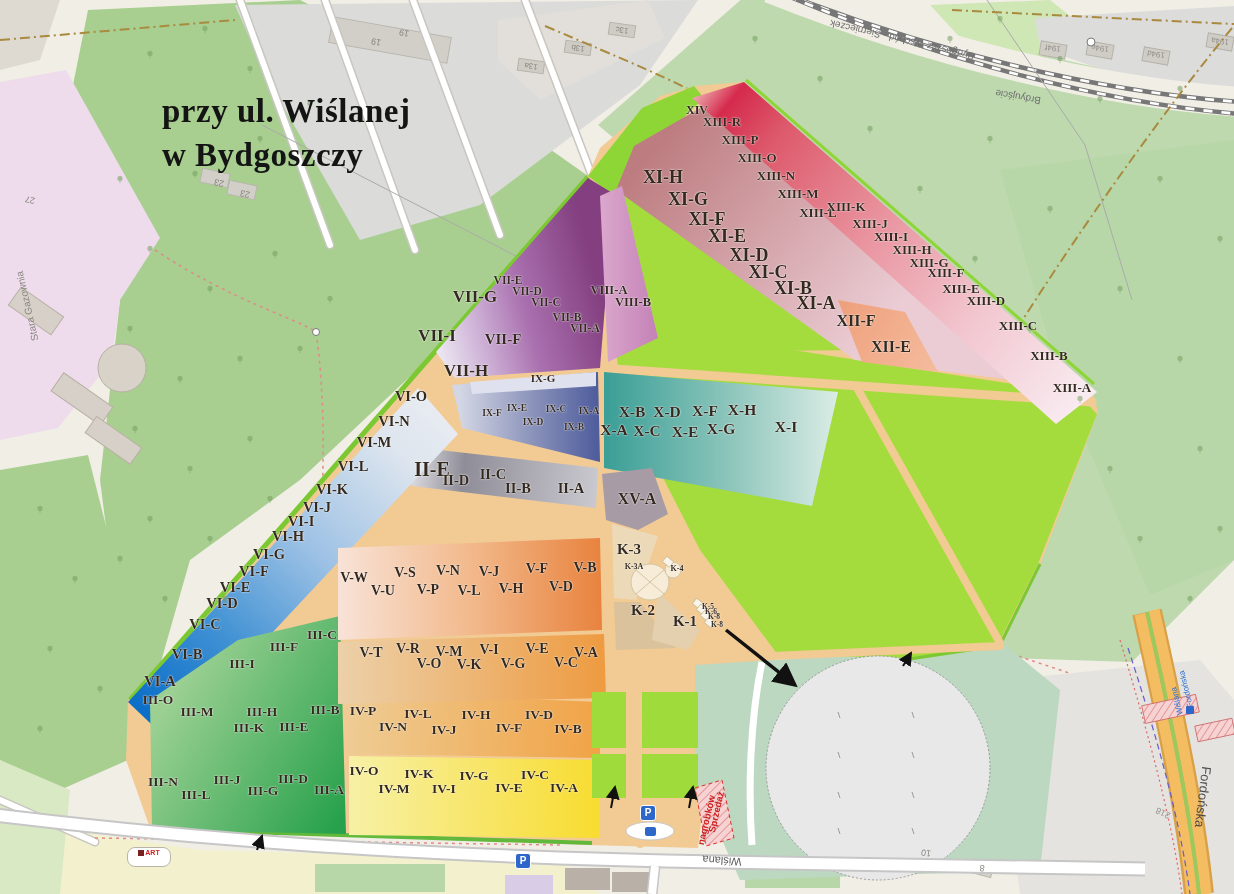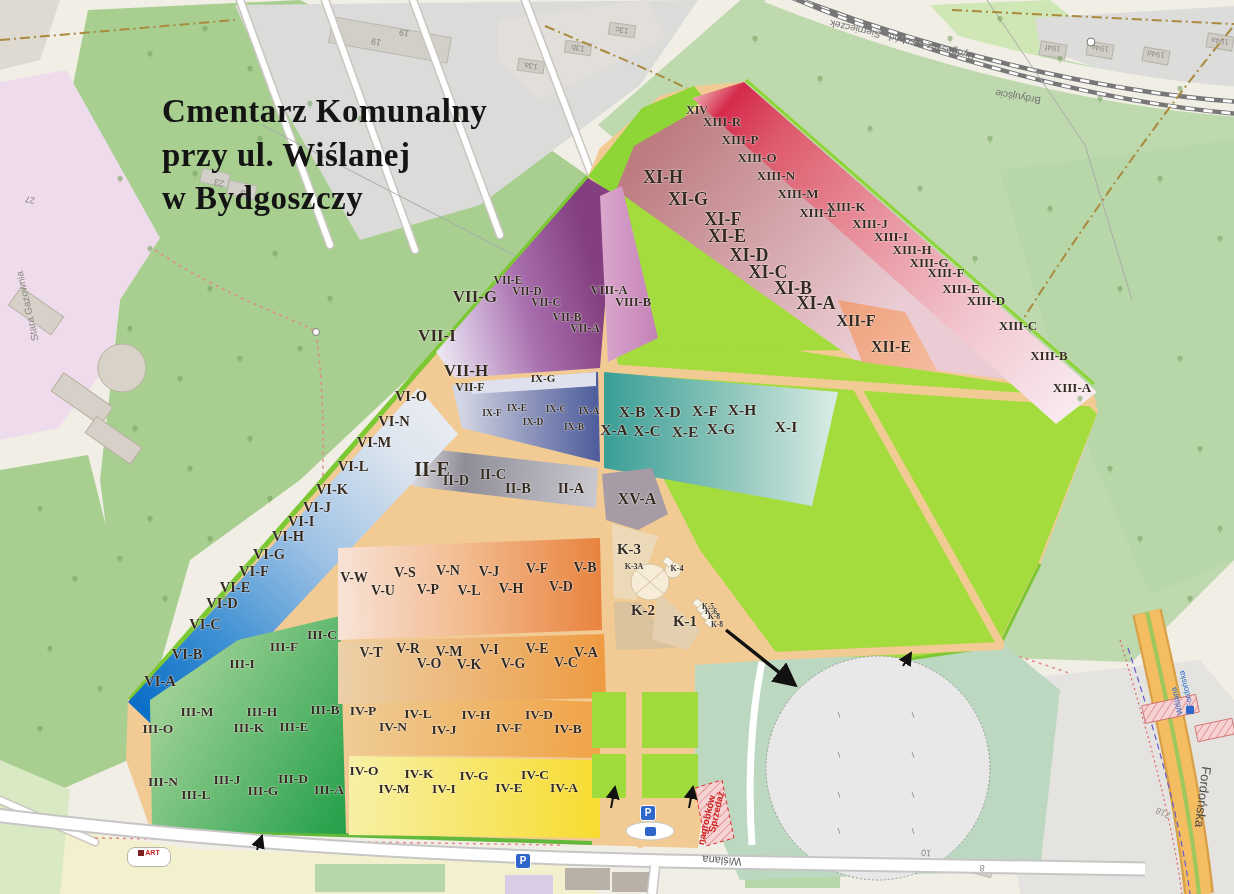--- a/index.html
+++ b/index.html
@@ -396,35 +396,35 @@
       <div class="lbl" style="left: 912px; top: 250px; font-size: 13px;">XIII-H</div>
       <div class="lbl" style="left: 929px; top: 263px; font-size: 13px;">XIII-G</div>
       <div class="lbl" style="left: 946px; top: 273px; font-size: 13px;">XIII-F</div>
       <div class="lbl" style="left: 961px; top: 289px; font-size: 13px;">XIII-E</div>
       <div class="lbl" style="left: 986px; top: 301px; font-size: 13px;">XIII-D</div>
       <div class="lbl" style="left: 1018px; top: 326px; font-size: 13px;">XIII-C</div>
       <div class="lbl" style="left: 1049px; top: 356px; font-size: 13px;">XIII-B</div>
       <div class="lbl" style="left: 1072px; top: 388px; font-size: 13px;">XIII-A</div>
       <div class="lbl" style="left: 663px; top: 177px; font-size: 18px;">XI-H</div>
       <div class="lbl" style="left: 688px; top: 199px; font-size: 18px;">XI-G</div>
-      <div class="lbl" style="left: 707px; top: 219px; font-size: 18px; margin-left: 16px;">XI-F</div>
+      <div class="lbl" style="left: 707px; top: 219px; font-size: 18px;">XI-F</div>
       <div class="lbl" style="left: 727px; top: 236px; font-size: 18px;">XI-E</div>
       <div class="lbl" style="left: 749px; top: 255px; font-size: 18px;">XI-D</div>
       <div class="lbl" style="left: 768px; top: 272px; font-size: 18px;">XI-C</div>
       <div class="lbl" style="left: 793px; top: 288px; font-size: 18px;">XI-B</div>
       <div class="lbl" style="left: 816px; top: 303px; font-size: 18px;">XI-A</div>
       <div class="lbl" style="left: 856px; top: 321px; font-size: 16px;">XII-F</div>
       <div class="lbl" style="left: 891px; top: 347px; font-size: 16px;">XII-E</div>
       <div class="lbl" style="left: 475px; top: 297px; font-size: 17px;">VII-G</div>
       <div class="lbl" style="left: 508px; top: 280px; font-size: 11.5px;">VII-E</div>
       <div class="lbl" style="left: 527px; top: 291px; font-size: 11.5px;">VII-D</div>
       <div class="lbl" style="left: 546px; top: 302px; font-size: 11.5px;">VII-C</div>
       <div class="lbl" style="left: 567px; top: 317px; font-size: 11.5px;">VII-B</div>
       <div class="lbl" style="left: 585px; top: 328px; font-size: 11.5px;">VII-A</div>
-      <div class="lbl" style="left: 470px; top: 339px; font-size: 12px; margin-top: 48px;">VII-F</div>
+      <div class="lbl" style="left: 503px; top: 339px; font-size: 15px;">VII-F</div>
       <div class="lbl" style="left: 437px; top: 336px; font-size: 17px;">VII-I</div>
       <div class="lbl" style="left: 466px; top: 371px; font-size: 17px;">VII-H</div>
       <div class="lbl" style="left: 609px; top: 290px; font-size: 12.5px;">VIII-A</div>
       <div class="lbl" style="left: 633px; top: 302px; font-size: 12.5px;">VIII-B</div>
       <div class="lbl" style="left: 543px; top: 378px; font-size: 11px;">IX-G</div>
       <div class="lbl" style="left: 492px; top: 413px; font-size: 9.5px;">IX-F</div>
       <div class="lbl" style="left: 517px; top: 408px; font-size: 9.5px;">IX-E</div>
       <div class="lbl" style="left: 533px; top: 422px; font-size: 9.5px;">IX-D</div>
       <div class="lbl" style="left: 556px; top: 409px; font-size: 9.5px;">IX-C</div>
       <div class="lbl" style="left: 574px; top: 427px; font-size: 9.5px;">IX-B</div>
@@ -458,21 +458,21 @@
       <div class="lbl" style="left: 222px; top: 603px; font-size: 14.5px;">VI-D</div>
       <div class="lbl" style="left: 205px; top: 624px; font-size: 14.5px;">VI-C</div>
       <div class="lbl" style="left: 187px; top: 654px; font-size: 14.5px;">VI-B</div>
       <div class="lbl" style="left: 160px; top: 681px; font-size: 14.5px;">VI-A</div>
       <div class="lbl" style="left: 322px; top: 635px; font-size: 13.5px;">III-C</div>
       <div class="lbl" style="left: 284px; top: 647px; font-size: 13.5px;">III-F</div>
       <div class="lbl" style="left: 242px; top: 664px; font-size: 13.5px;">III-I</div>
       <div class="lbl" style="left: 197px; top: 712px; font-size: 13.5px;">III-M</div>
       <div class="lbl" style="left: 262px; top: 712px; font-size: 13.5px;">III-H</div>
       <div class="lbl" style="left: 325px; top: 710px; font-size: 13.5px;">III-B</div>
-      <div class="lbl" style="left: 158px; top: 729px; font-size: 13.5px;">III-O</div>
+      <div class="lbl" style="left: 158px; top: 700px; font-size: 13.5px;">III-O</div>
       <div class="lbl" style="left: 231px; top: 728px; font-size: 13.5px; padding-left: 36px;">III-K</div>
       <div class="lbl" style="left: 294px; top: 727px; font-size: 13.5px;">III-E</div>
       <div class="lbl" style="left: 163px; top: 782px; font-size: 13.5px;">III-N</div>
       <div class="lbl" style="left: 227px; top: 780px; font-size: 13.5px;">III-J</div>
       <div class="lbl" style="left: 293px; top: 779px; font-size: 13.5px;">III-D</div>
       <div class="lbl" style="left: 196px; top: 795px; font-size: 13.5px;">III-L</div>
       <div class="lbl" style="left: 263px; top: 791px; font-size: 13.5px;">III-G</div>
       <div class="lbl" style="left: 329px; top: 790px; font-size: 13.5px;">III-A</div>
       <div class="lbl" style="left: 363px; top: 711px; font-size: 13.5px;">IV-P</div>
       <div class="lbl" style="left: 418px; top: 714px; font-size: 13.5px;">IV-L</div>
@@ -540,21 +540,20 @@
       <div class="mtxt" style="left: 1163px; top: 813px; font-size: 9px; color: rgb(154, 151, 146); transform: translate(-50%, -50%) rotate(205deg);">218</div>
       <div class="mtxt" style="left: 926px; top: 853px; font-size: 9px; color: rgb(138, 135, 129); transform: translate(-50%, -50%) rotate(188deg);">10</div>
       <div class="mtxt" style="left: 982px; top: 868px; font-size: 9px; color: rgb(138, 135, 129); transform: translate(-50%, -50%) rotate(188deg);">8</div>
       <div class="mtxt" style="left: 1186px; top: 689px; font-size: 8px; color: rgb(42, 111, 208); transform: translate(-50%, -50%) rotate(256deg);">Fordońska</div>
       <div class="mtxt" style="left: 1177px; top: 701px; font-size: 8px; color: rgb(42, 111, 208); transform: translate(-50%, -50%) rotate(256deg);">Wiślana</div>
       <div class="mtxt" style="left: 716px; top: 812px; font-size: 9.5px; color: rgb(204, 34, 34); font-weight: bold; transform: translate(-50%, -50%) rotate(283deg);">Sprzedaż</div>
       <div class="mtxt" style="left: 706px; top: 820px; font-size: 9.5px; color: rgb(204, 34, 34); font-weight: bold; transform: translate(-50%, -50%) rotate(283deg);">nagrobków</div>
     </div>
 
 <div id="title">
-  <div>Cmentarz Komunalny</div>
   <div>przy ul. Wiślanej</div>
   <div>w Bydgoszczy</div>
 </div>
 
 <div class="picon" style="left:640px;top:805px">P</div>
 <div class="picon" style="left:515px;top:853px">P</div>
 <div class="moped" style="left:645px;top:827px"></div>
 <div class="busicon" style="left:1186px;top:706px"></div>
 
 <div class="artbadge"><span class="sq"></span><span>ART</span></div>

